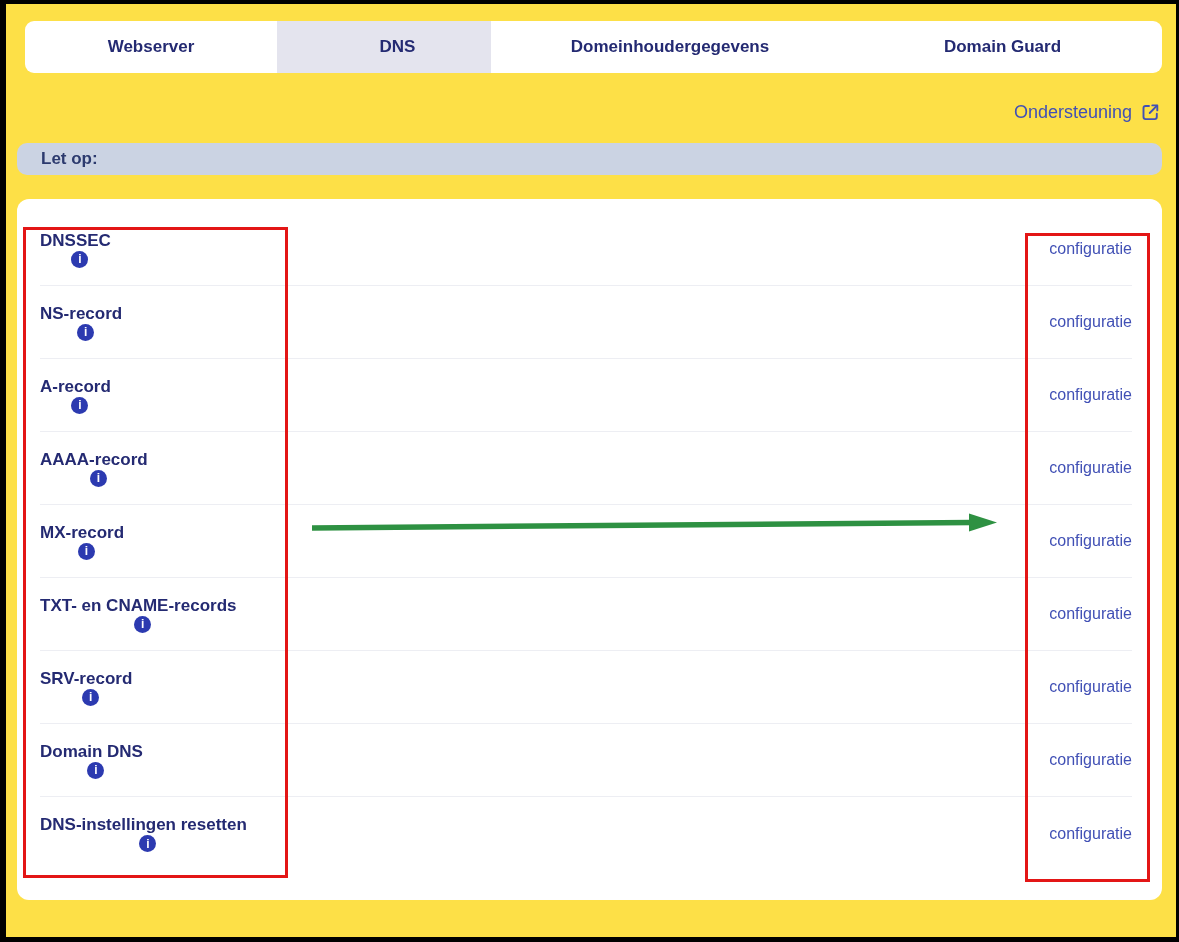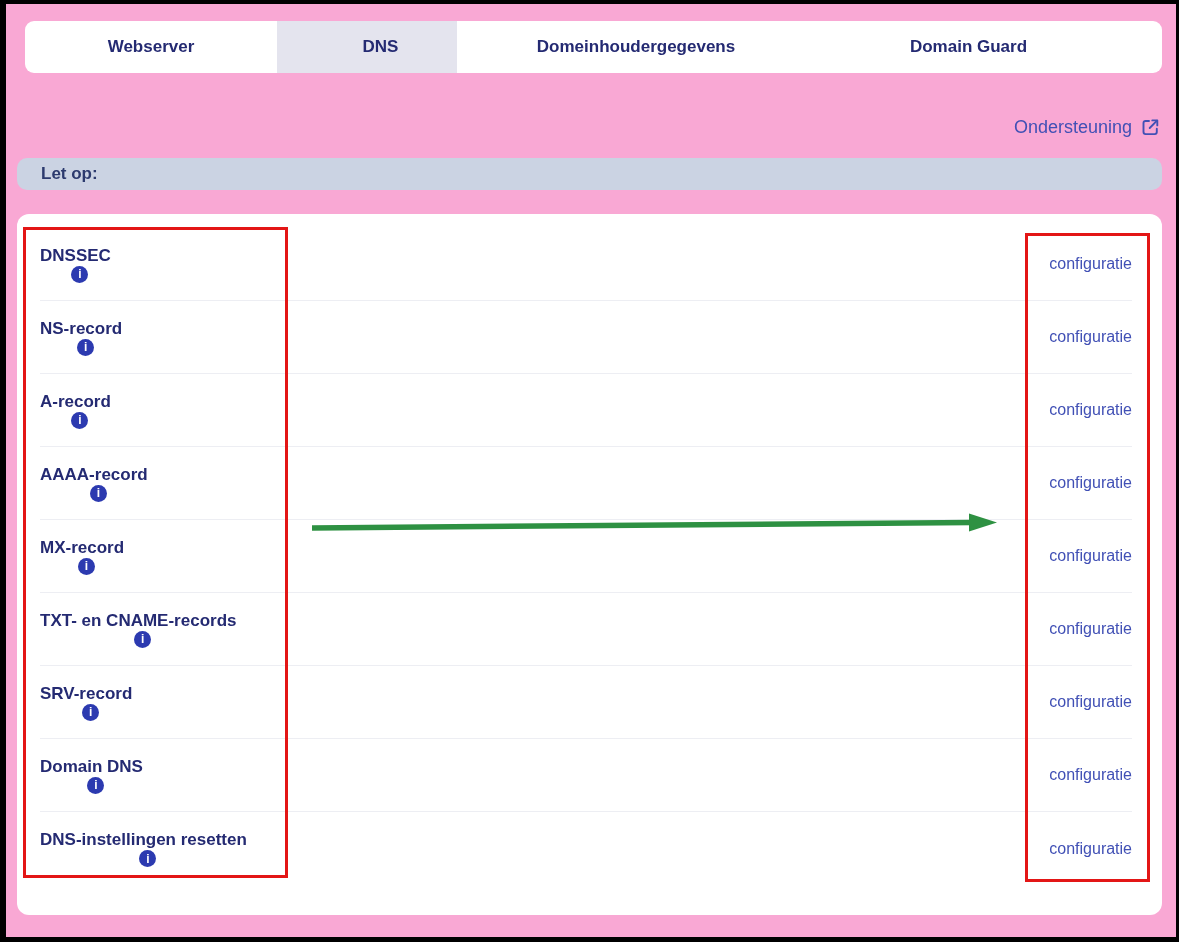--- a/index.html
+++ b/index.html
@@ -7,46 +7,46 @@
   .frame{
     position:relative;
     width:1179px;height:942px;
     background:#000;
     font-family:"Liberation Sans","DejaVu Sans",sans-serif;
     overflow:hidden;
   }
   .page{
     position:absolute;
     top:4px;left:6px;right:3px;bottom:5px;
-    background:#f9a8d4;
+    background:#fde047;
     overflow:hidden;
   }
   
   .tabbar{
     margin:17px 14px 0 19px;
     height:52px;
     background:#ffffff;
     border-radius:9px;
     display:flex;
     overflow:hidden;
   }
   .tab{
     display:flex;align-items:center;justify-content:center;
     font-size:17px;font-weight:700;color:#242a72;
     cursor:pointer;height:100%;
   }
   .tab:nth-child(1){width:252px;}
-  .tab:nth-child(2){width:180px;padding-left:27px;}
+  .tab:nth-child(2){width:214px;padding-left:27px;}
   .tab:nth-child(3){width:358px;}
   .tab:nth-child(4){width:307px;}
   .tab.active{background:#e4e4ee;}
   
   .support-row{
     height:24px;
-    margin-top:42px;
+    margin-top:27px;
     padding-right:16px;
     display:flex;justify-content:flex-end;align-items:center;
   }
   .support-link{
     display:inline-flex;align-items:center;gap:9px;
     color:#4150b5;font-size:18px;font-weight:400;
     text-decoration:none;cursor:pointer;
   }
   .ext-icon{display:inline-flex;}
   

